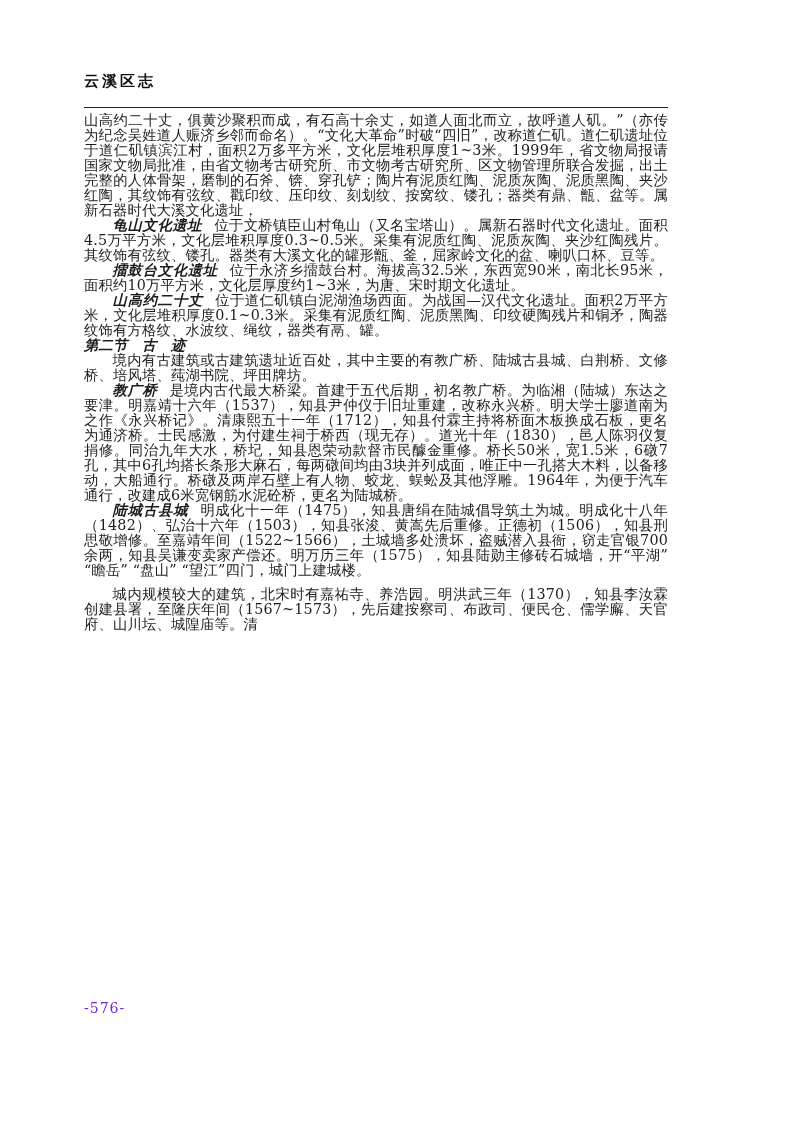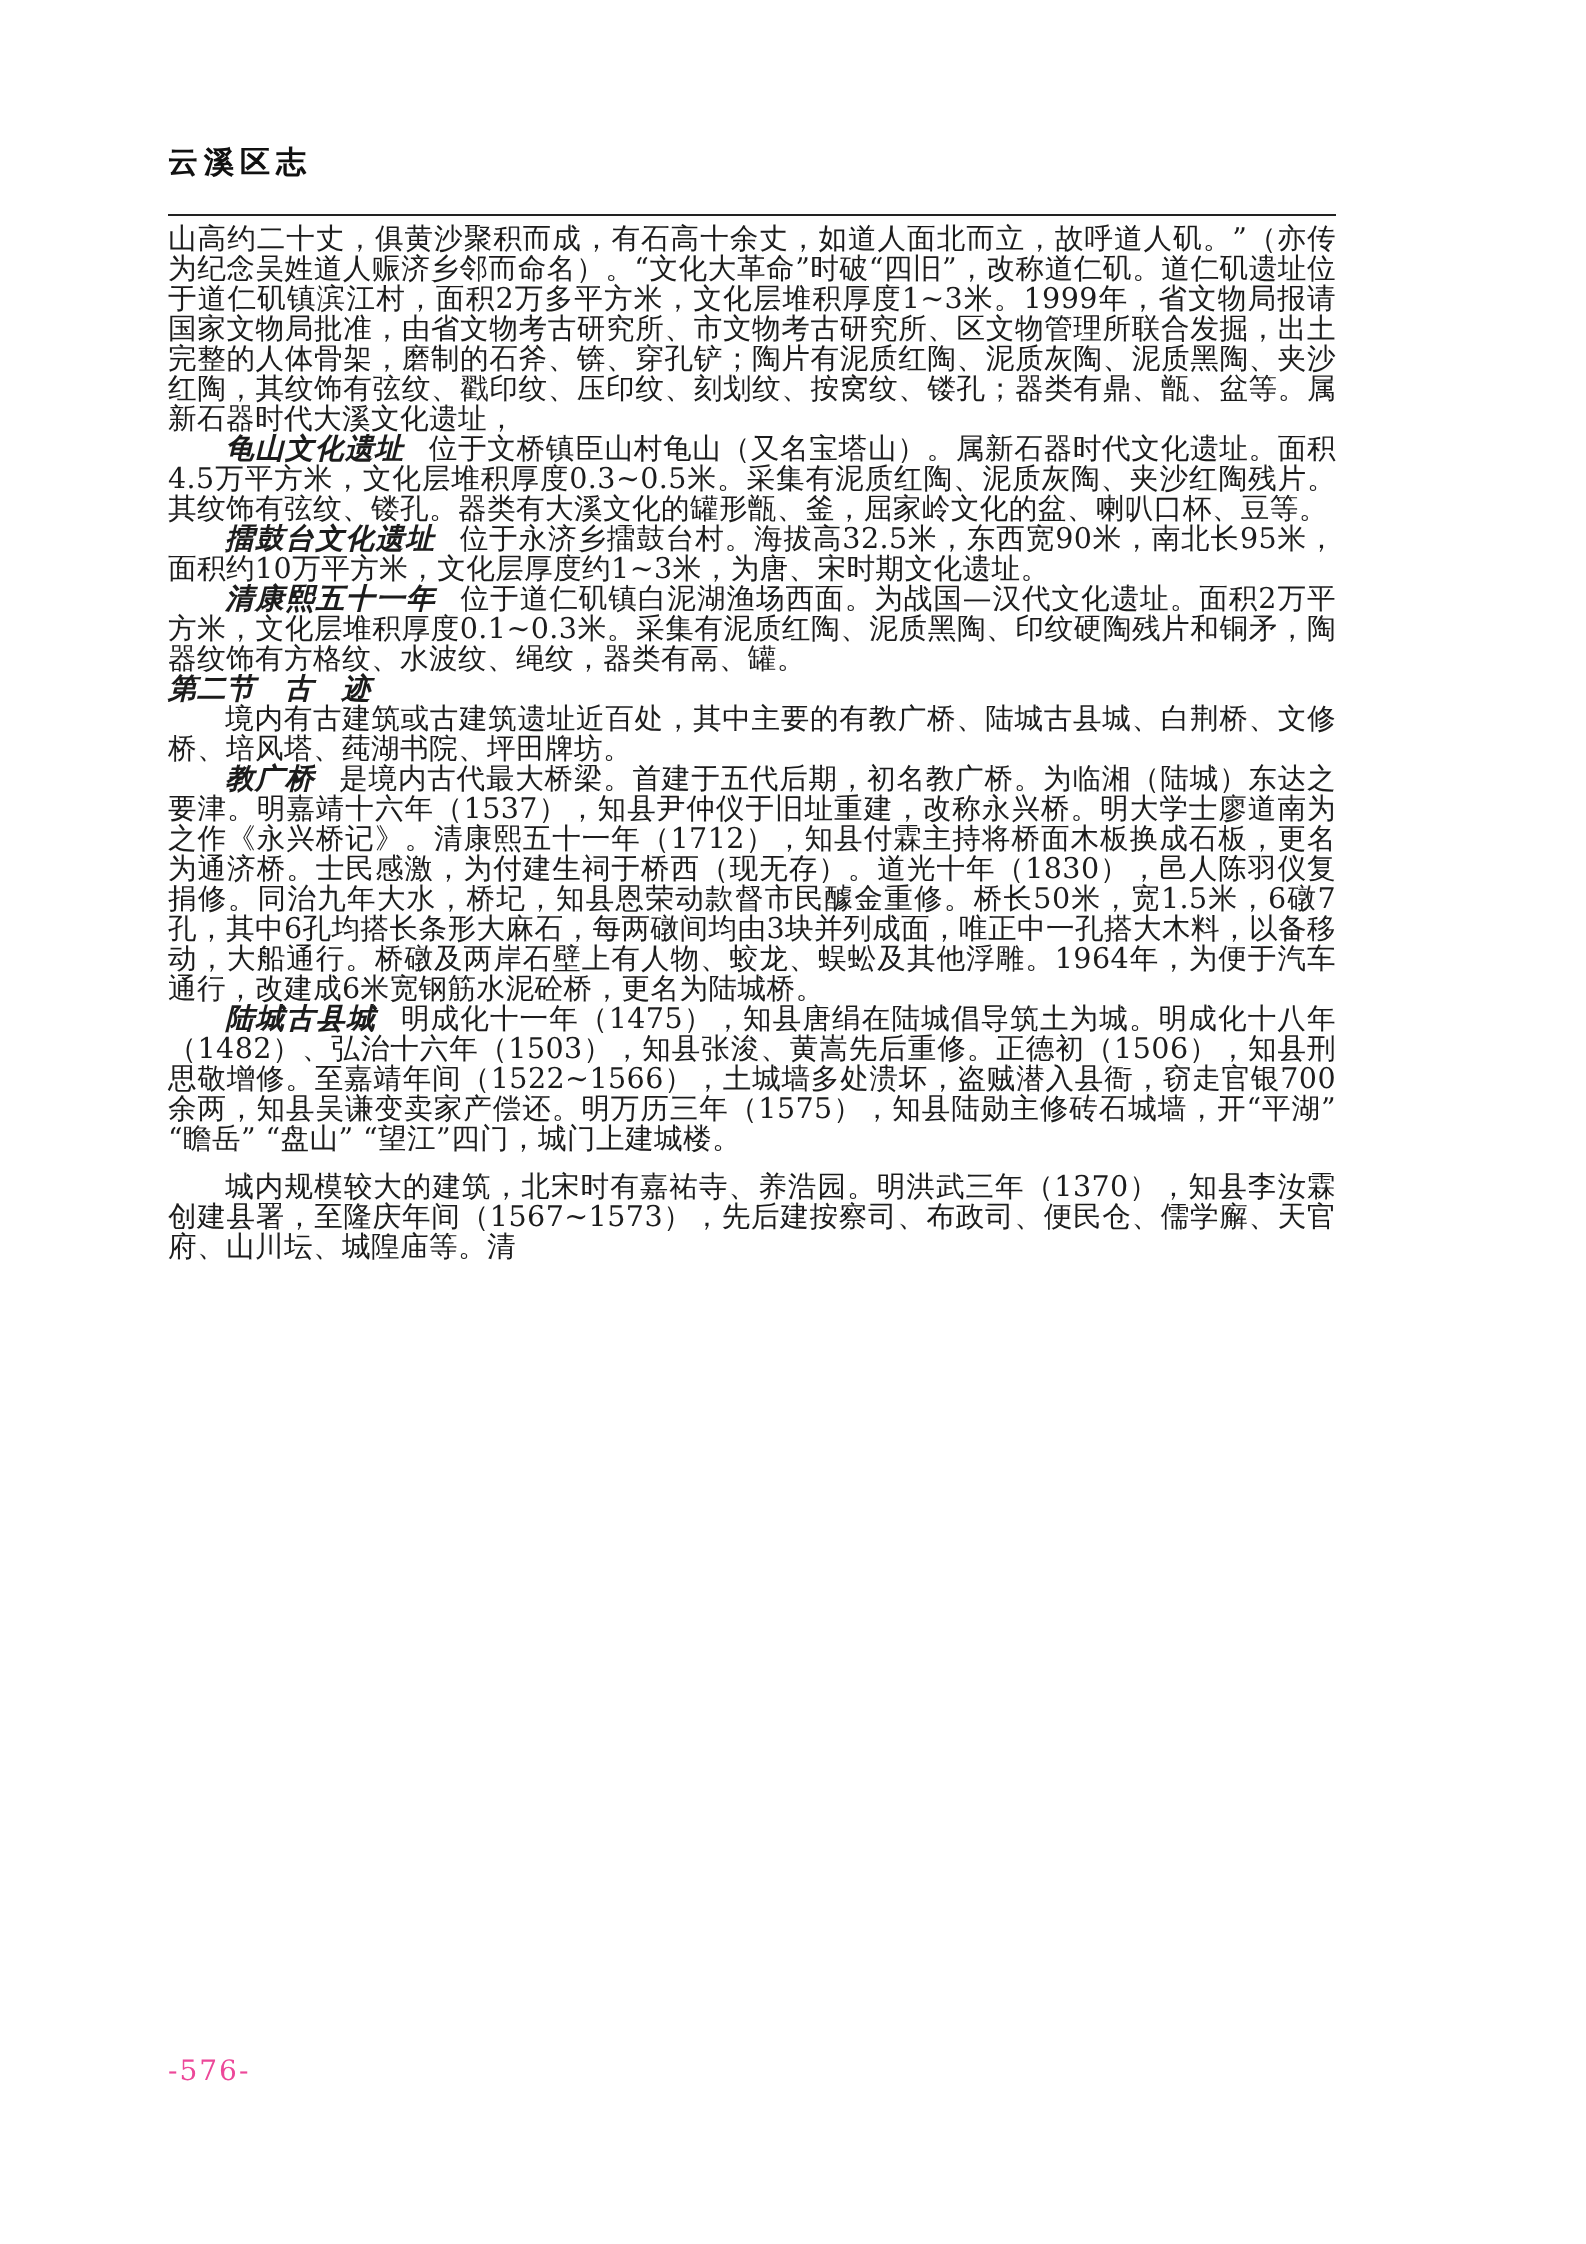--- a/index.html
+++ b/index.html
@@ -67,24 +67,24 @@
     line-height: 20px;
     margin: 0 0 14px 0;
     padding-left: 2em;
   }
   .closing-para {
     margin-top: 9px !important;
   }
   .page-number {
     position: absolute;
     left: 84px;
-    top: 1028px;
+    top: 1000px;
     font-size: 14px;
     letter-spacing: 1px;
-    color: #ec4899;
+    color: #6d28d9;
   }
 </style>
 </head>
 <body>
 
 <div class="page">
 
   <div class="running-head">云溪区志</div>
   <hr class="head-rule">
 
@@ -95,21 +95,21 @@
     <p>
       <span class="entry-lead">龟山文化遗址</span><span>位于文桥镇臣山村龟山（又名宝塔山）。属新石器时代文化遗址。面积4.5万平方米，文化层堆积厚度0.3~0.5米。采集有泥质红陶、泥质灰陶、夹沙红陶残片。其纹饰有弦纹、镂孔。器类有大溪文化的罐形甑、釜，屈家岭文化的盆、喇叭口杯、豆等。</span>
     </p>
 
 
     <p>
       <span class="entry-lead">擂鼓台文化遗址</span><span>位于永济乡擂鼓台村。海拔高32.5米，东西宽90米，南北长95米，面积约10万平方米，文化层厚度约1~3米，为唐、宋时期文化遗址。</span>
     </p>
 
     <p>
-      <span class="entry-lead">清康熙五十一年</span><span>位于道仁矶镇白泥湖渔场西面。为战国—汉代文化遗址。面积2万平方米，文化层堆积厚度0.1~0.3米。采集有泥质红陶、泥质黑陶、印纹硬陶残片和铜矛，陶器纹饰有方格纹、水波纹、绳纹，器类有鬲、罐。</span>
+      <span class="entry-lead">山高约二十丈</span><span>位于道仁矶镇白泥湖渔场西面。为战国—汉代文化遗址。面积2万平方米，文化层堆积厚度0.1~0.3米。采集有泥质红陶、泥质黑陶、印纹硬陶残片和铜矛，陶器纹饰有方格纹、水波纹、绳纹，器类有鬲、罐。</span>
     </p>
 
     <p class="section-title">第二节　古　迹</p>
 
 
     <p>境内有古建筑或古建筑遗址近百处，其中主要的有教广桥、陆城古县城、白荆桥、文修桥、培风塔、莼湖书院、坪田牌坊。</p>
 
     <p>
       <span class="entry-lead">教广桥</span><span>是境内古代最大桥梁。首建于五代后期，初名教广桥。为临湘（陆城）东达之要津。明嘉靖十六年（1537），知县尹仲仪于旧址重建，改称永兴桥。明大学士廖道南为之作《永兴桥记》。清康熙五十一年（1712），知县付霖主持将桥面木板换成石板，更名为通济桥。士民感激，为付建生祠于桥西（现无存）。道光十年（1830），邑人陈羽仪复捐修。同治九年大水，桥圮，知县恩荣动款督市民醵金重修。桥长50米，宽1.5米，6礅7孔，其中6孔均搭长条形大麻石，每两礅间均由3块并列成面，唯正中一孔搭大木料，以备移动，大船通行。桥礅及两岸石壁上有人物、蛟龙、蜈蚣及其他浮雕。1964年，为便于汽车通行，改建成6米宽钢筋水泥砼桥，更名为陆城桥。</span>
     </p>

